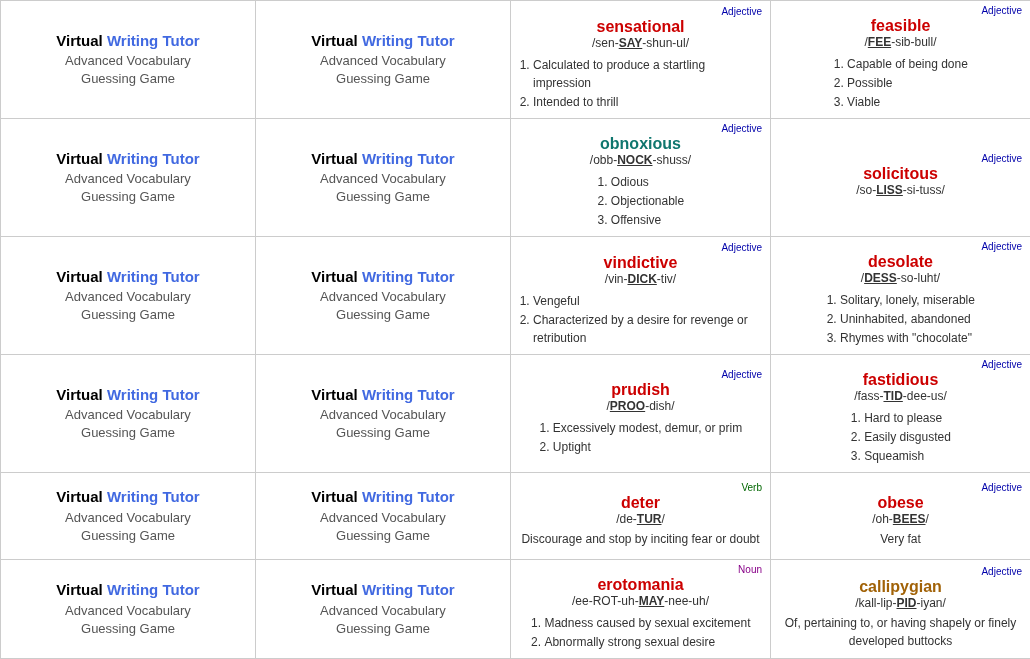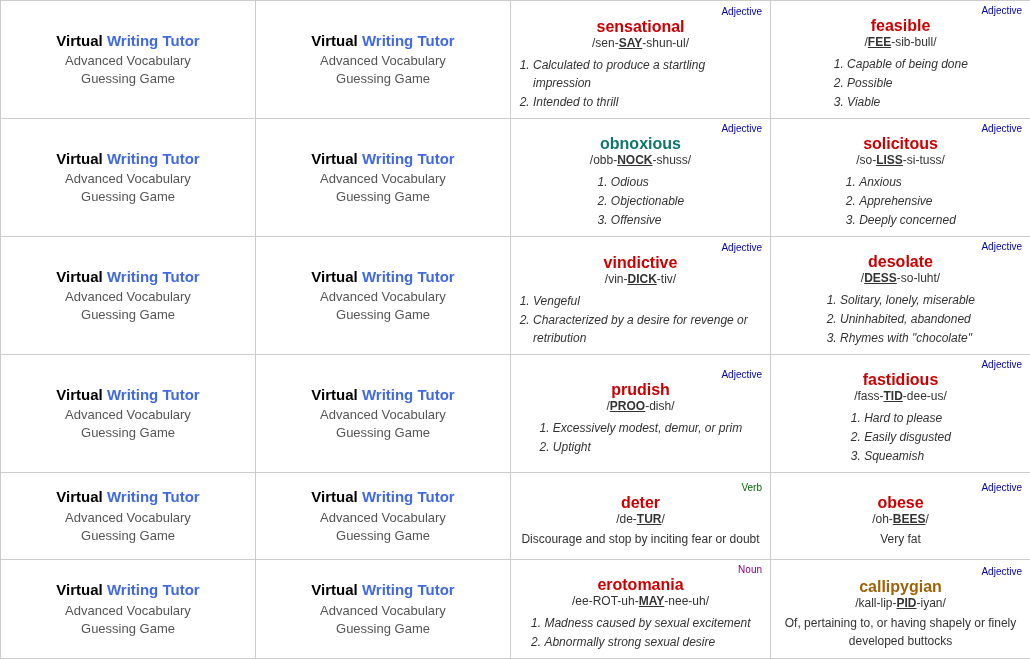--- a/index.html
+++ b/index.html
@@ -83,21 +83,20 @@
       text-align: center;
       line-height: 1.5;
     }
     .definition ol {
       text-align: left;
       padding-left: 14px;
       margin-top: 2px;
     }
     .definition li {
       margin-bottom: 1px;
-      font-style: italic;
     }
   </style>
 </head>
 <body>
 
 <div class="grid" id="main-grid">
 <div class="cell vwt-cell">
       <div class="vwt-title">
         <span>Virtual </span><span class="writing">Writing Tutor</span>
       </div>
@@ -153,27 +152,20 @@
           <li>Odious</li>
           <li>Objectionable</li>
           <li>Offensive</li>
         </ol>
       </div>
     </div>
     <div class="cell word-cell">
       <div class="pos-label" style="color:#00a">Adjective</div>
       <div class="word-name" style="color:#cc0000">solicitous</div>
       <div class="pronunciation">/so-<span class="stress">LISS</span>-si-tuss/</div>
-      <div class="definition">
-        <ol>
-          <li>Anxious</li>
-          <li>Apprehensive</li>
-          <li>Deeply concerned</li>
-        </ol>
-      </div>
     </div>
     <div class="cell vwt-cell">
       <div class="vwt-title">
         <span>Virtual </span><span class="writing">Writing Tutor</span>
       </div>
       <div class="vwt-sub">Advanced Vocabulary<br>Guessing Game</div>
     </div>
     <div class="cell vwt-cell">
       <div class="vwt-title">
         <span>Virtual </span><span class="writing">Writing Tutor</span>

